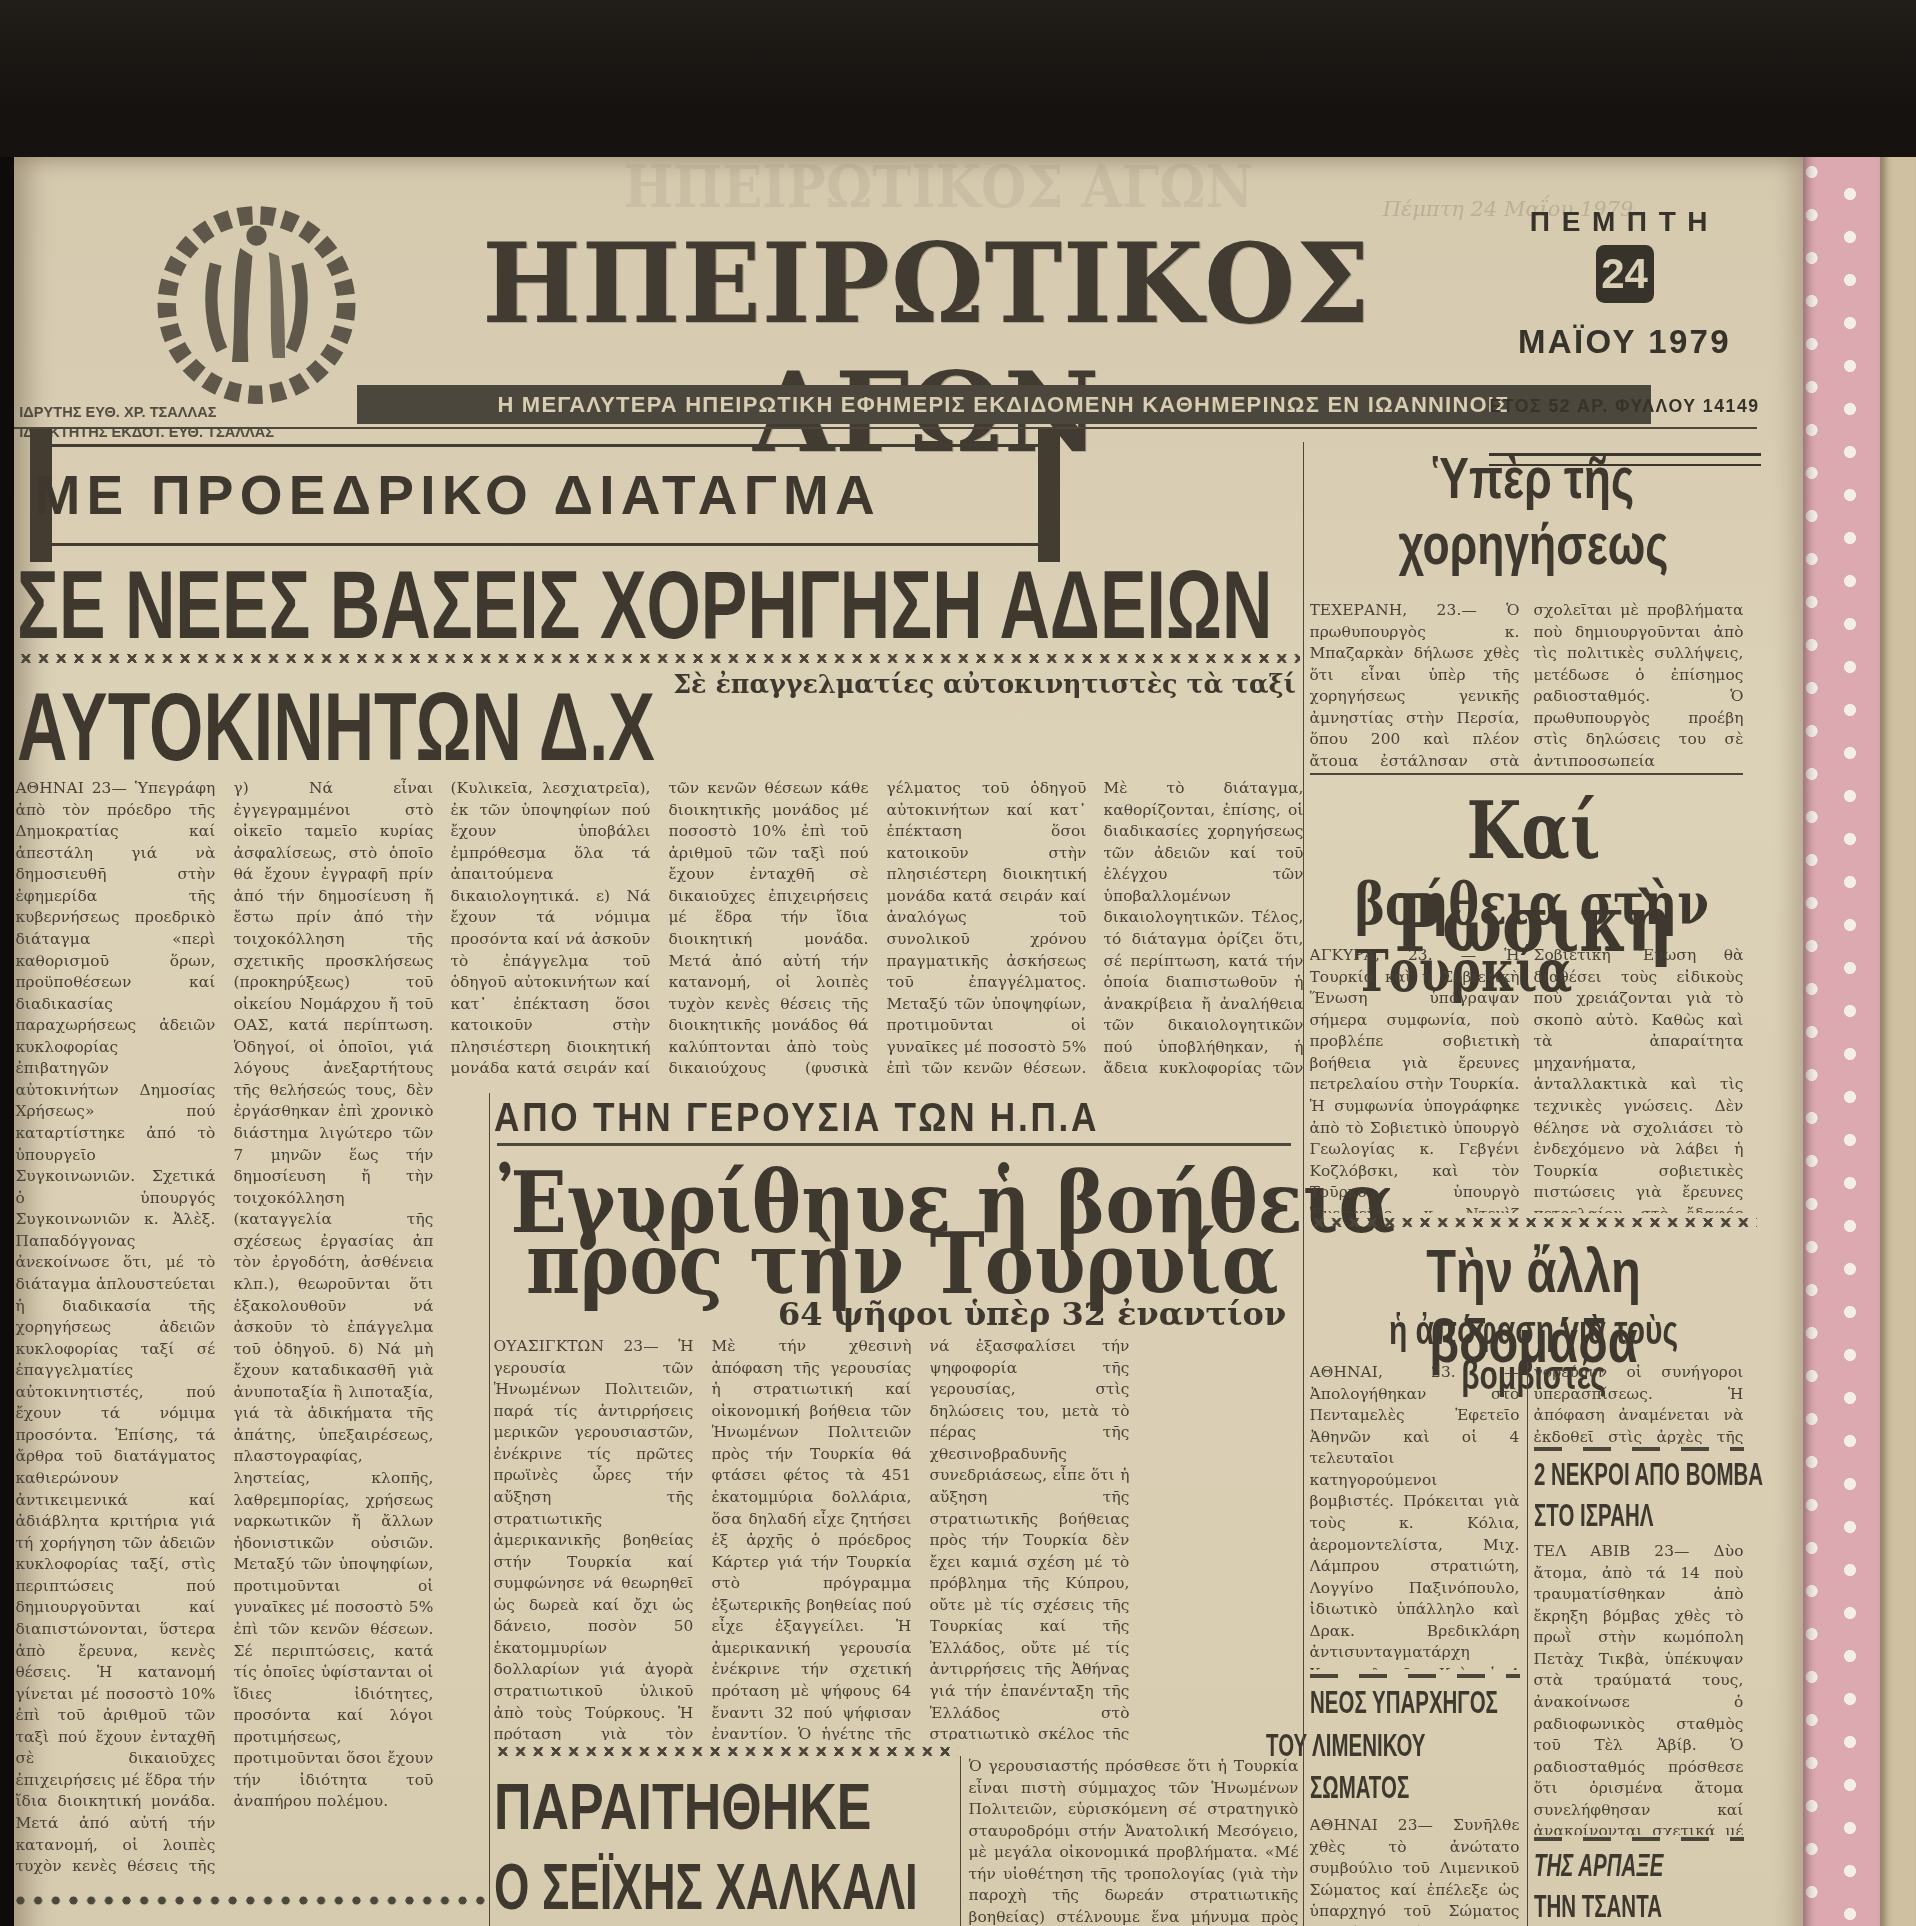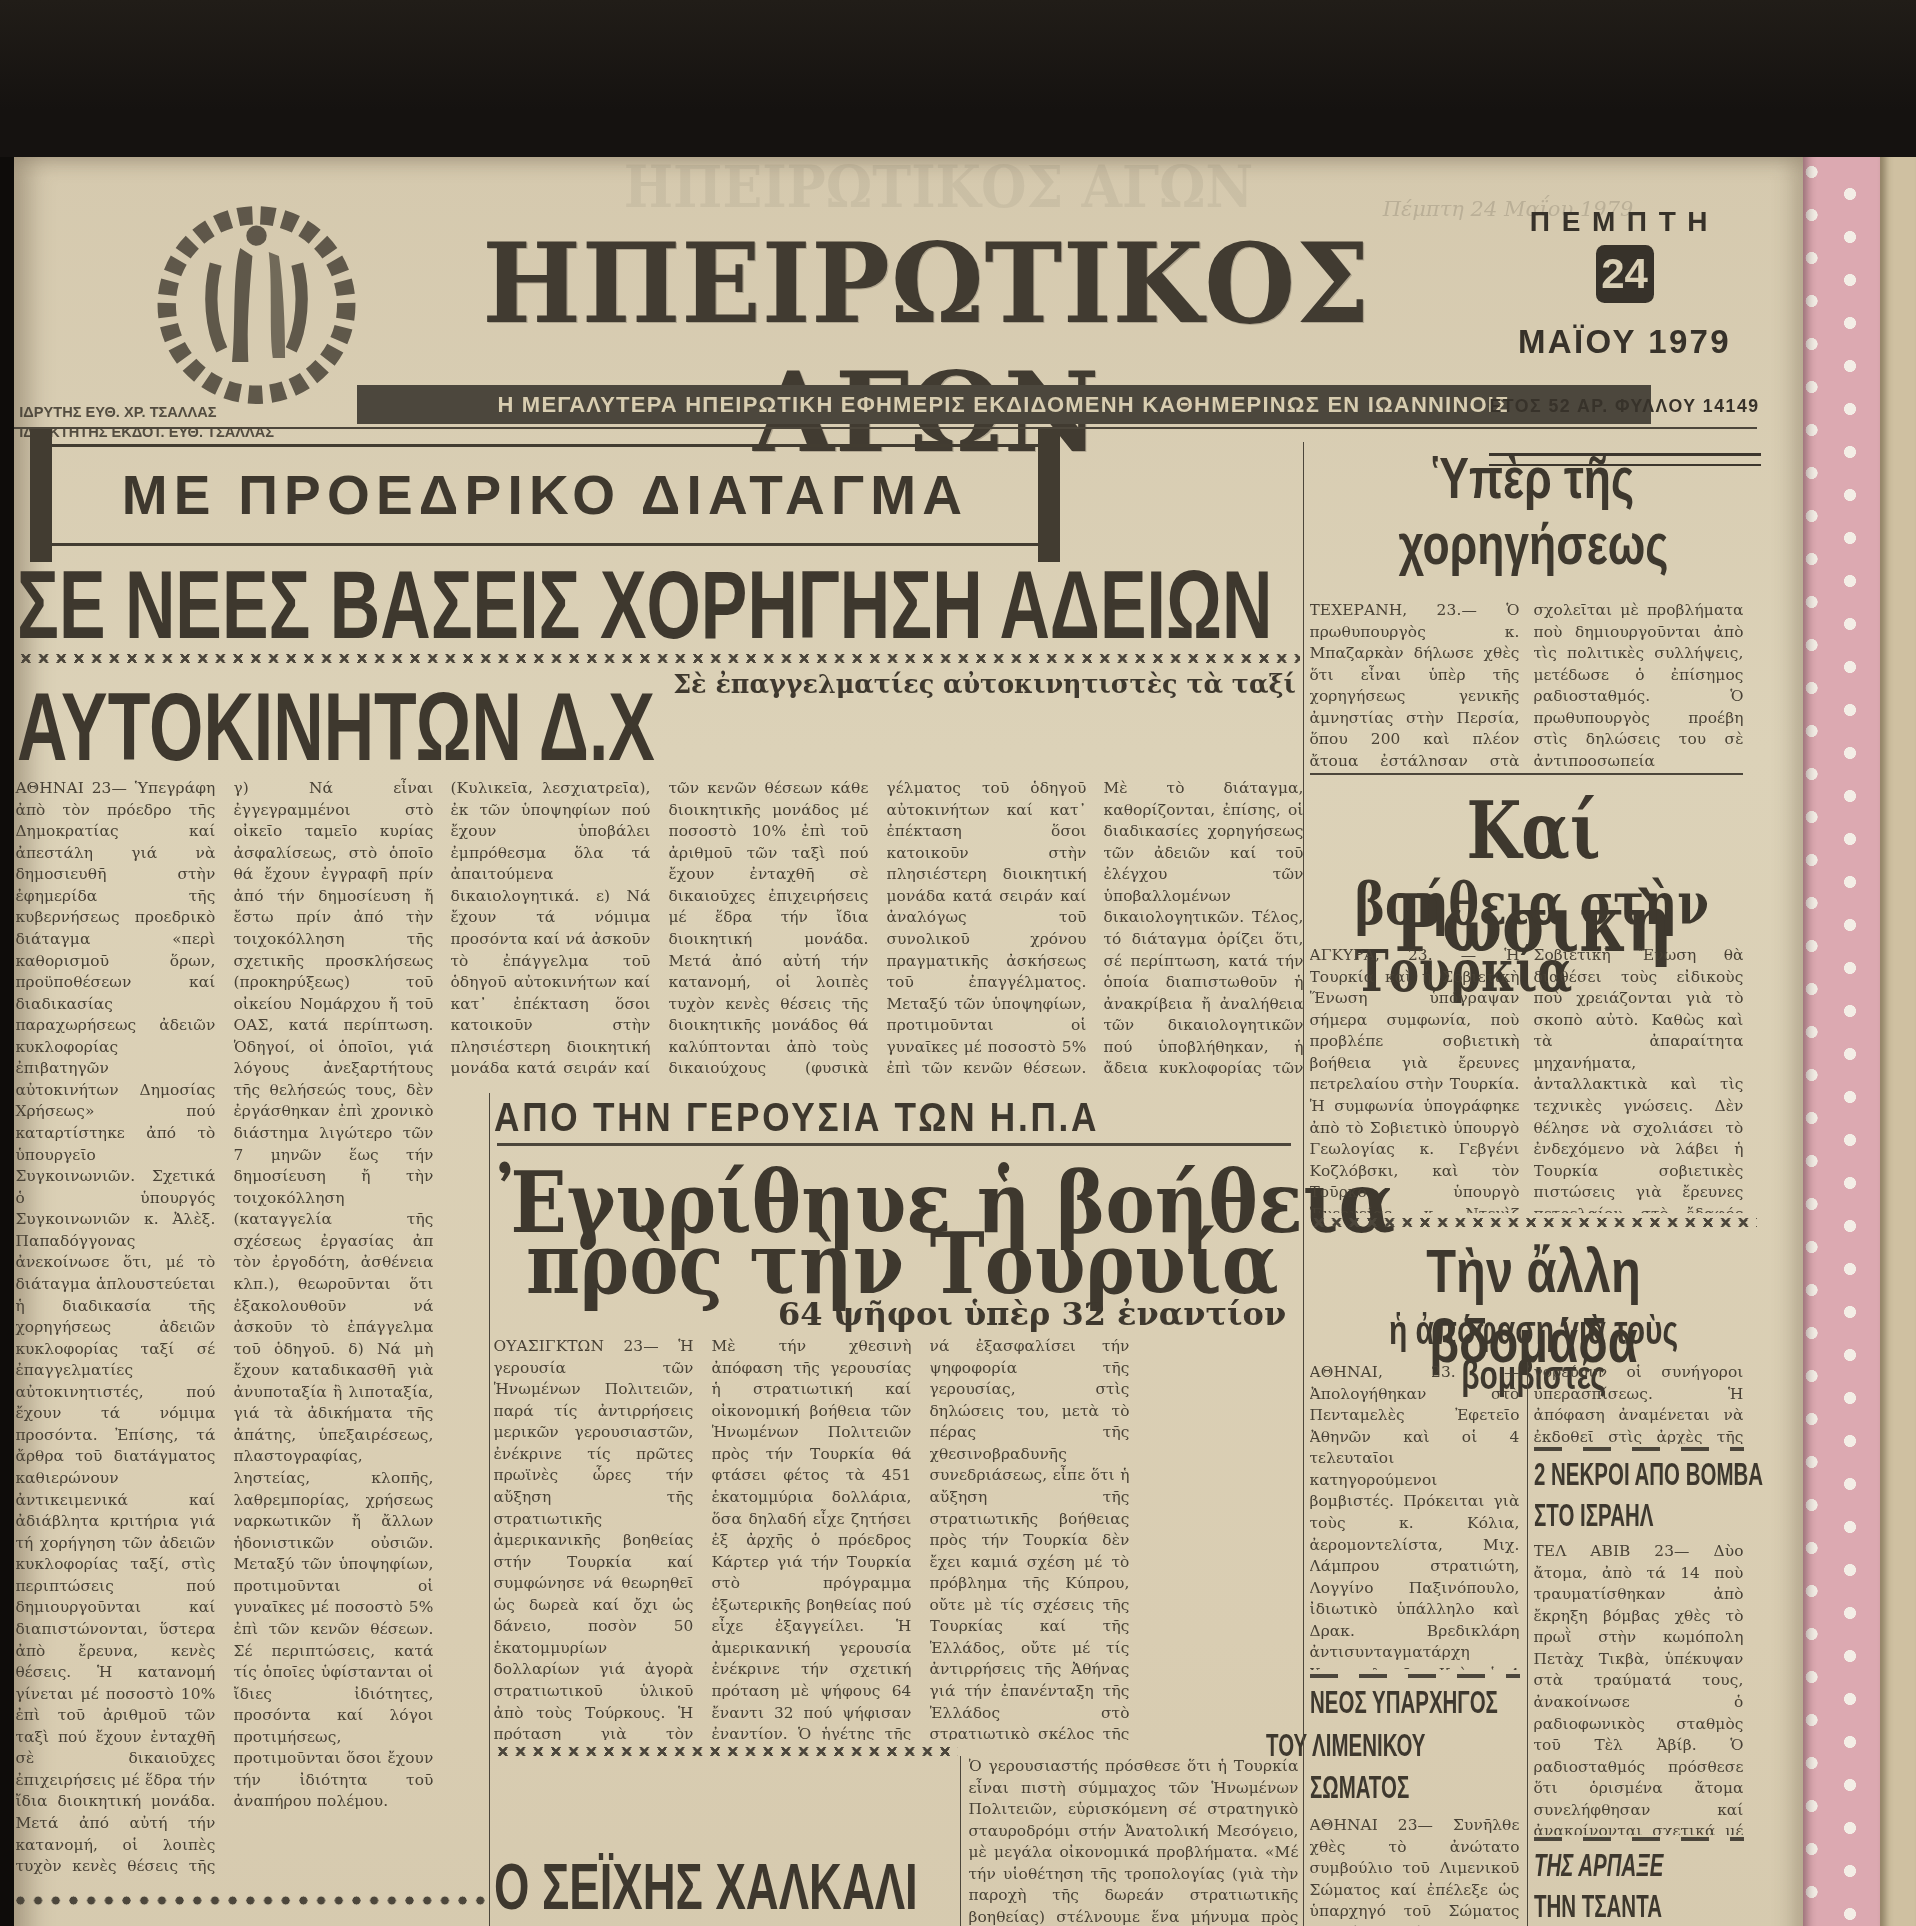--- a/index.html
+++ b/index.html
@@ -62,21 +62,21 @@
      border-top:3.5px solid #3c362d;border-bottom:2.7px solid #3c362d;}
   #ghost-date{left:1302px;top:40px;width:385px;font:italic 21px "DejaVu Serif",serif;
      color:#3e382e;opacity:.18;text-align:center;}
   #header-rule{left:0;top:270px;width:1743px;height:2.3px;}
   
   #kicker{left:21px;top:287px;width:1021px;height:96px;border-top:3.1px solid #423c31;
      border-bottom:3.1px solid #423c31;}
   #kicker .bar-l,#kicker .bar-r{position:absolute;top:-18.5px;width:22.3px;height:133px;background:#423c31;}
   #kicker .bar-l{left:-4.6px;} #kicker .bar-r{right:-4.6px;}
   #kicker-text{position:absolute;left:0;top:0;width:100%;height:96px;line-height:96px;
-     text-align:center;font-size:55px;letter-spacing:6.2px;}
+     font-size:55px;letter-spacing:6.2px;}
   #lead-h1{left:3.9px;top:392px;font-size:97px;}
   #lead-h1 span,#lead-h2 span{transform:scaleX(.72);}
   #wavy-lead{left:3.9px;top:497px;width:1283px;}
   #lead-h2{left:3.9px;top:514px;font-size:97px;}
   #lead-sub{left:655px;top:512px;width:632px;font-size:25.4px;text-align:center;}
   .lead-col{top:621px;width:200px;height:1098px;}
   .lead-col-s{top:621px;width:200px;height:304px;}
   #lead-c0{left:1.9px;} #lead-c1{left:220px;}
   #lead-c2{left:655px;} #lead-c3{left:873px;} #lead-c4{left:1090px;}
   #lead-c2b{left:437px;top:621px;width:200px;height:304px;}
@@ -191,20 +191,21 @@
   <div class="abs rule" id="sen-kick-rule"></div>
   <div class="abs h-serif nw" id="sen-h2"><span class="cx">πρὸς τὴν Τουρυία</span></div>
   <div class="abs h-serif nw" id="sen-h1"><span class="cx">Ἐγυρίθηυε ἡ βοήθεια</span></div>
   <div class="abs h-serif" id="sen-sub">64 ψῆφοι ὑπὲρ 32 ἐναντίον</div>
   <div class="abs bodytext sen-col" id="sen-c0">ΟΥΑΣΙΓΚΤΩΝ 23— Ἡ γερουσία τῶν Ἡνωμένων Πολιτειῶν, παρά τίς ἀντιρρήσεις μερικῶν γερουσιαστῶν, ἐνέκρινε τίς πρῶτες πρωϊνὲς ὧρες τήν αὔξηση τῆς στρατιωτικῆς ἀμερικανικῆς βοηθείας στήν Τουρκία καί συμφώνησε νά θεωρηθεῖ ὡς δωρεὰ καί ὄχι ὡς δάνειο, ποσὸν 50 ἑκατομμυρίων δολλαρίων γιά ἀγορὰ στρατιωτικοῦ ὑλικοῦ ἀπὸ τοὺς Τούρκους. Ἡ πρόταση γιὰ τὸν χαρακτηρισμὸ ὡς δανείου τοῦ ποσοῦ τῶν 50 ἑκατομμυρίων εἶχε ὑποβληθεῖ στίς ἀρχὲς τοῦ μήνα ἀπὸ τὴν ἐπιτροπή Ἐξωτερικῶν Ὑποθέσεων τῆς γερουσίας καί προέβλεπε, ἐπίσης, τήν χορήγηση ἰσόποσου σχεδόν ποσοῦ ὡς δανείου καί πρός τήν Ἑλλάδα γιά τήν ἀπόκτηση σύγχρονου ἀμερικανικοῦ πολεμικοῦ ὑλικοῦ.</div>
   <div class="abs bodytext sen-col" id="sen-c1">Μὲ τήν χθεσινὴ ἀπόφαση τῆς γερουσίας ἡ στρατιωτική καί οἰκονομική βοήθεια τῶν Ἡνωμένων Πολιτειῶν πρὸς τήν Τουρκία θά φτάσει φέτος τὰ 451 ἑκατομμύρια δολλάρια, ὅσα δηλαδή εἶχε ζητήσει ἐξ ἀρχῆς ὁ πρόεδρος Κάρτερ γιά τήν Τουρκία στὸ πρόγραμμα ἐξωτερικῆς βοηθείας πού εἶχε ἐξαγγείλει. Ἡ ἀμερικανική γερουσία ἐνέκρινε τήν σχετική πρόταση μὲ ψήφους 64 ἔναντι 32 πού ψήφισαν ἐναντίον. Ὁ ἡγέτης τῆς δημοκρατικῆς πλειοψηφίας στὴν γερουσία κ. Μπέρντ, πού εἶχε ταχθεῖ ἐξ ἀρχῆς ὑπὲρ τῆς προτάσεως τοῦ προέδρου Κάρτερ καὶ ἀγωνίσθηκε τίς τελευταῖες μέρες</div>
   <div class="abs bodytext sen-col" id="sen-c2">νά ἐξασφαλίσει τήν ψηφοφορία τῆς γερουσίας, στὶς δηλώσεις του, μετὰ τὸ πέρας τῆς χθεσινοβραδυνῆς συνεδριάσεως, εἶπε ὅτι ἡ αὔξηση τῆς στρατιωτικῆς βοήθειας πρὸς τήν Τουρκία δὲν ἔχει καμιά σχέση μέ τὸ πρόβλημα τῆς Κύπρου, οὔτε μὲ τίς σχέσεις τῆς Τουρκίας καί τῆς Ἑλλάδος, οὔτε μέ τίς ἀντιρρήσεις τῆς Ἀθήνας γιά τήν ἐπανένταξη τῆς Ἑλλάδος στὸ στρατιωτικὸ σκέλος τῆς ἀτλαντικῆς συμμαχίας.</div>
   <div class="abs wavy" id="sen-wavy"></div>
   <div class="abs bodytext" id="sen-cont">Ὁ γερουσιαστής πρόσθεσε ὅτι ἡ Τουρκία εἶναι πιστὴ σύμμαχος τῶν Ἡνωμένων Πολιτειῶν, εὑρισκόμενη σέ στρατηγικὸ σταυροδρόμι στήν Ἀνατολική Μεσόγειο, μὲ μεγάλα οἰκονομικά προβλήματα. «Μέ τήν υἱοθέτηση τῆς τροπολογίας (γιὰ τὴν παροχὴ τῆς δωρεάν στρατιωτικῆς βοηθείας) στέλνουμε ἕνα μήνυμα πρὸς τὴν χώρα αὐτή, ὅτι κατανοοῦμε τὰ προβλήματά της καὶ ἐνδιαφερόμαστε γι᾽ αὐτὴν ὡς πολύτιμος σύμμαχος». Οἱ ἀντίπαλοι τῆς τροπολογίας, μεταξύ τῶν ὁποίων καὶ ὁ γερουσιαστής Ἤγκλετον, ἐπέμεναν γιά τήν χορήγηση μόνο δανείου ἀπὸ τὸ Ταμεῖο πρὸς τὴν Τουρκία.</div>
 
+  <div class="abs h-sans nw" id="khal-h1"><span class="cx">ΠΑΡΑΙΤΗΘΗΚΕ</span></div>
   <div class="abs h-sans nw" id="khal-h2"><span class="cx">Ο ΣΕΪΧΗΣ ΧΑΛΚΑΛΙ</span></div>
 
   <div class="abs h-sans" id="baz-h1"><span class="cx">Ὑπὲρ τῆς χορηγήσεως</span></div>
   <div class="abs bodytext baz-col" id="baz-c0">ΤΕΧΕΡΑΝΗ, 23.— Ὁ πρωθυπουργὸς κ. Μπαζαρκὰν δήλωσε χθὲς ὅτι εἶναι ὑπὲρ τῆς χορηγήσεως γενικῆς ἀμνηστίας στὴν Περσία, ὅπου 200 καὶ πλέον ἄτομα ἐστάλησαν στὰ ἐκτελεστικὰ ἀποσπάσματα, ἀπὸ τὰ ἐπαναστατικὰ δικαστήρια, ἀπὸ τὸν περασμένο Φεβρουάριο. Ὁ κ. Μπαζαρκὰν εἶπε ὅτι ἡ ἀμνηστεία θὰ ἐπιτρέψει στὴν Κυβέρνηση νὰ ἀσχοληθεῖ μὲ κατεπείγοντας θέματα, ὅπως ἡ ἀναζωογόνηση τῆς οἰκονομίας, ἀντὶ νὰ ἀπα—</div>
   <div class="abs bodytext baz-col" id="baz-c1">σχολεῖται μὲ προβλήματα ποὺ δημιουργοῦνται ἀπὸ τὶς πολιτικὲς συλλήψεις, μετέδωσε ὁ ἐπίσημος ραδιοσταθμός. Ὁ πρωθυπουργὸς προέβη στὶς δηλώσεις του σὲ ἀντιπροσωπεία πρυτάνεων πανεπιστημίου, ἐνῶ ὑπάρχουν πληροφορίες ὅτι ὁ πρόεδρος τῶν ἐπαναστατικῶν δικαστηρίων, Ἀγιοτολλὰχ Χαλκάλι, παραιτήθηκε, ὕστερα ἀπὸ τὸ σάλο ποὺ προκάλεσε ἡ ἔκκληση γιὰ τὴ δολοφονία τοῦ ἐξορίστου Σάχη.</div>
   <div class="abs rule" id="rule-baz"></div>
 
   <div class="abs h-serif" id="rus-h1"><span class="cx">Καί Ρωσικὴ</span></div>
   <div class="abs h-serif" id="rus-h2"><span class="cx">βοήθεια στὴν Τουρκία</span></div>
   <div class="abs bodytext rus-col" id="rus-c0">ΑΓΚΥΡΑ, 23. — Ἡ Τουρκία καὶ ἡ Σοβιετικὴ Ἕνωση ὑπόγραψαν σήμερα συμφωνία, ποὺ προβλέπε σοβιετικὴ βοήθεια γιὰ ἔρευνες πετρελαίου στὴν Τουρκία. Ἡ συμφωνία ὑπογράφηκε ἀπὸ τὸ Σοβιετικὸ ὑπουργὸ Γεωλογίας κ. Γεβγένι Κοζλόβσκι, καὶ τὸν Τοῦρκο ὑπουργὸ Ἐνεργείας, κ. Ντενὶζ Μπαϋκάλ. Θὰ ἀποτελέσει τὴ βάση γιὰ τὴν σύναψη διαφόρων συμβολαίων τουρκοσοβιετικῆς συνεργασίας στὸν τομέα αὐτὸν, τὰ ὁποῖα ἀναμένεται ὅτι θὰ ὑπογραφοῦν στοὺς προσεχεῖς τρεῖς μῆνες. Ὁ κ. Μπαϋκὰλ εἶπε σὲ ἐκπροσώπους τοῦ Τύπου ὅτι ἡ</div>

